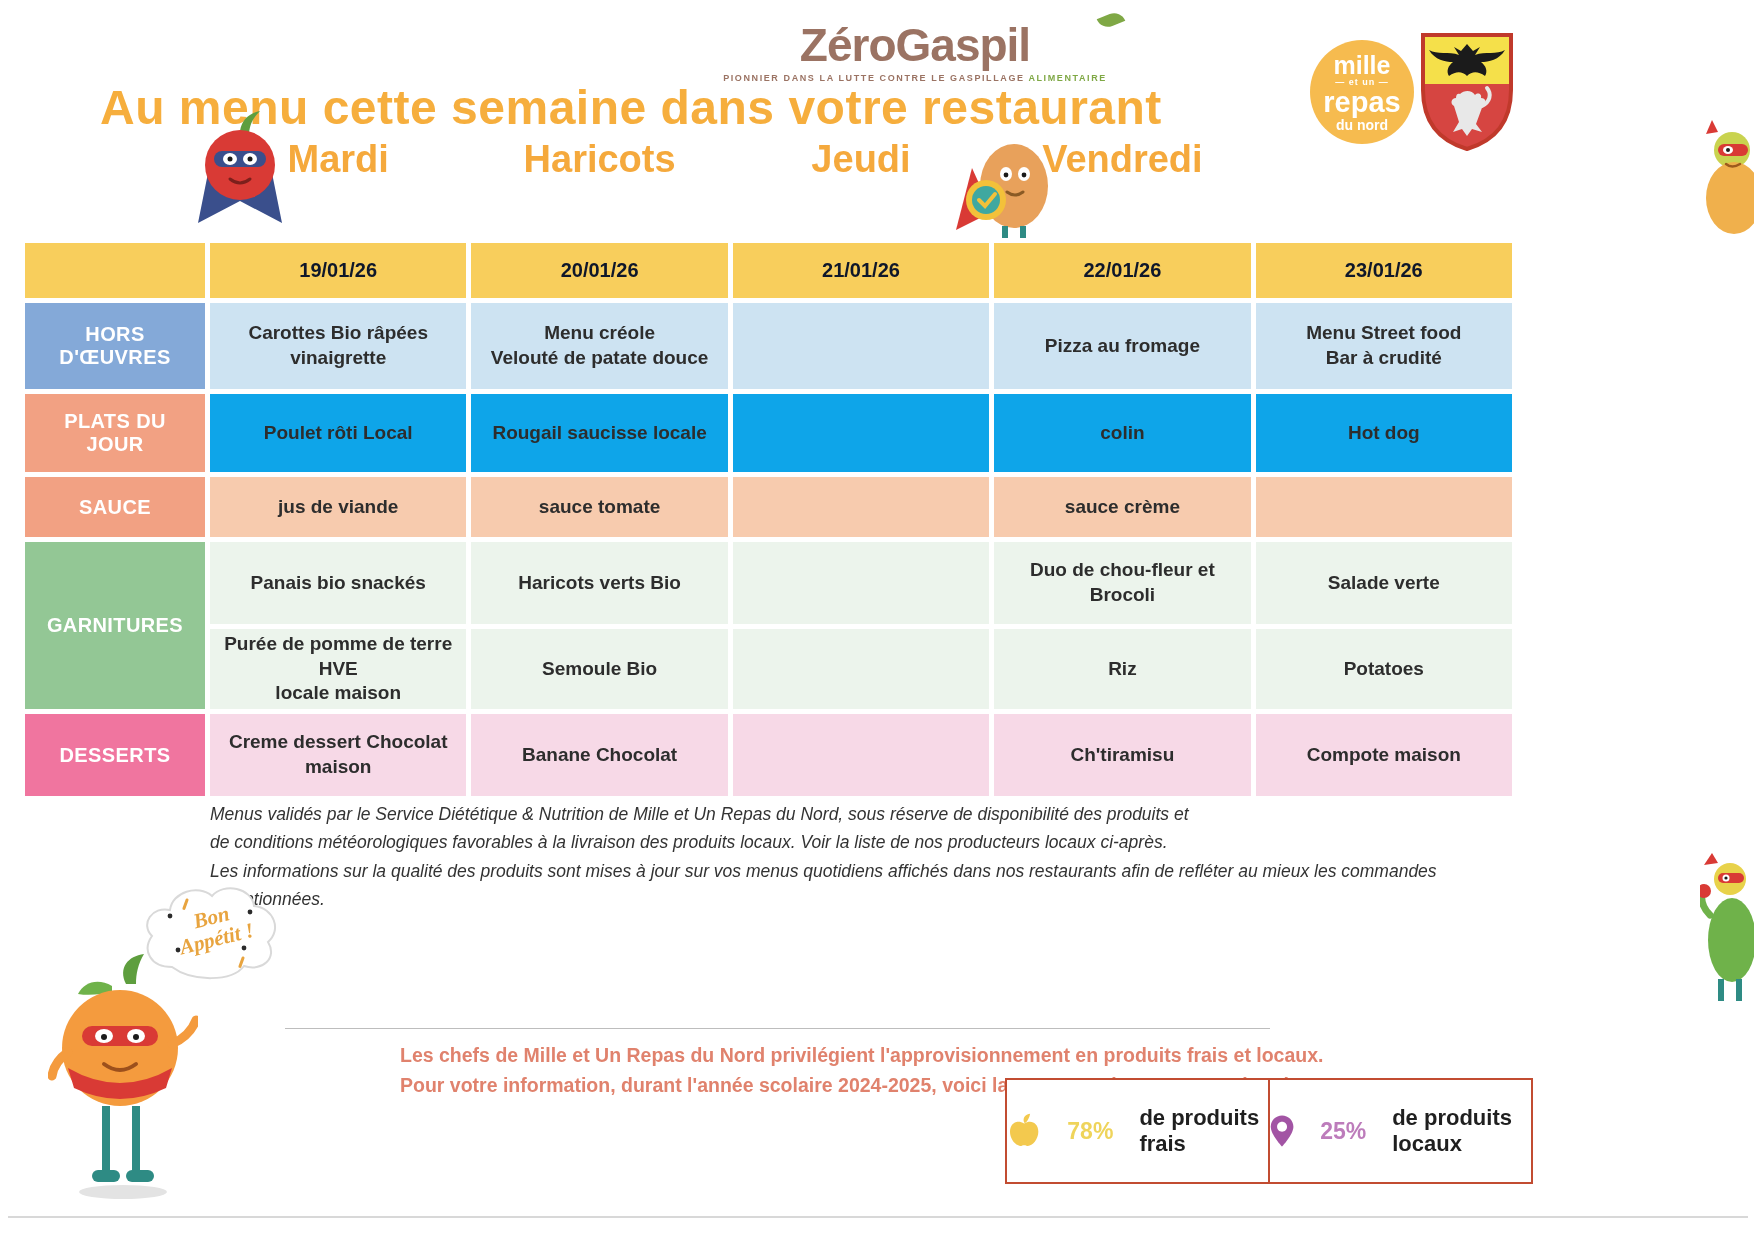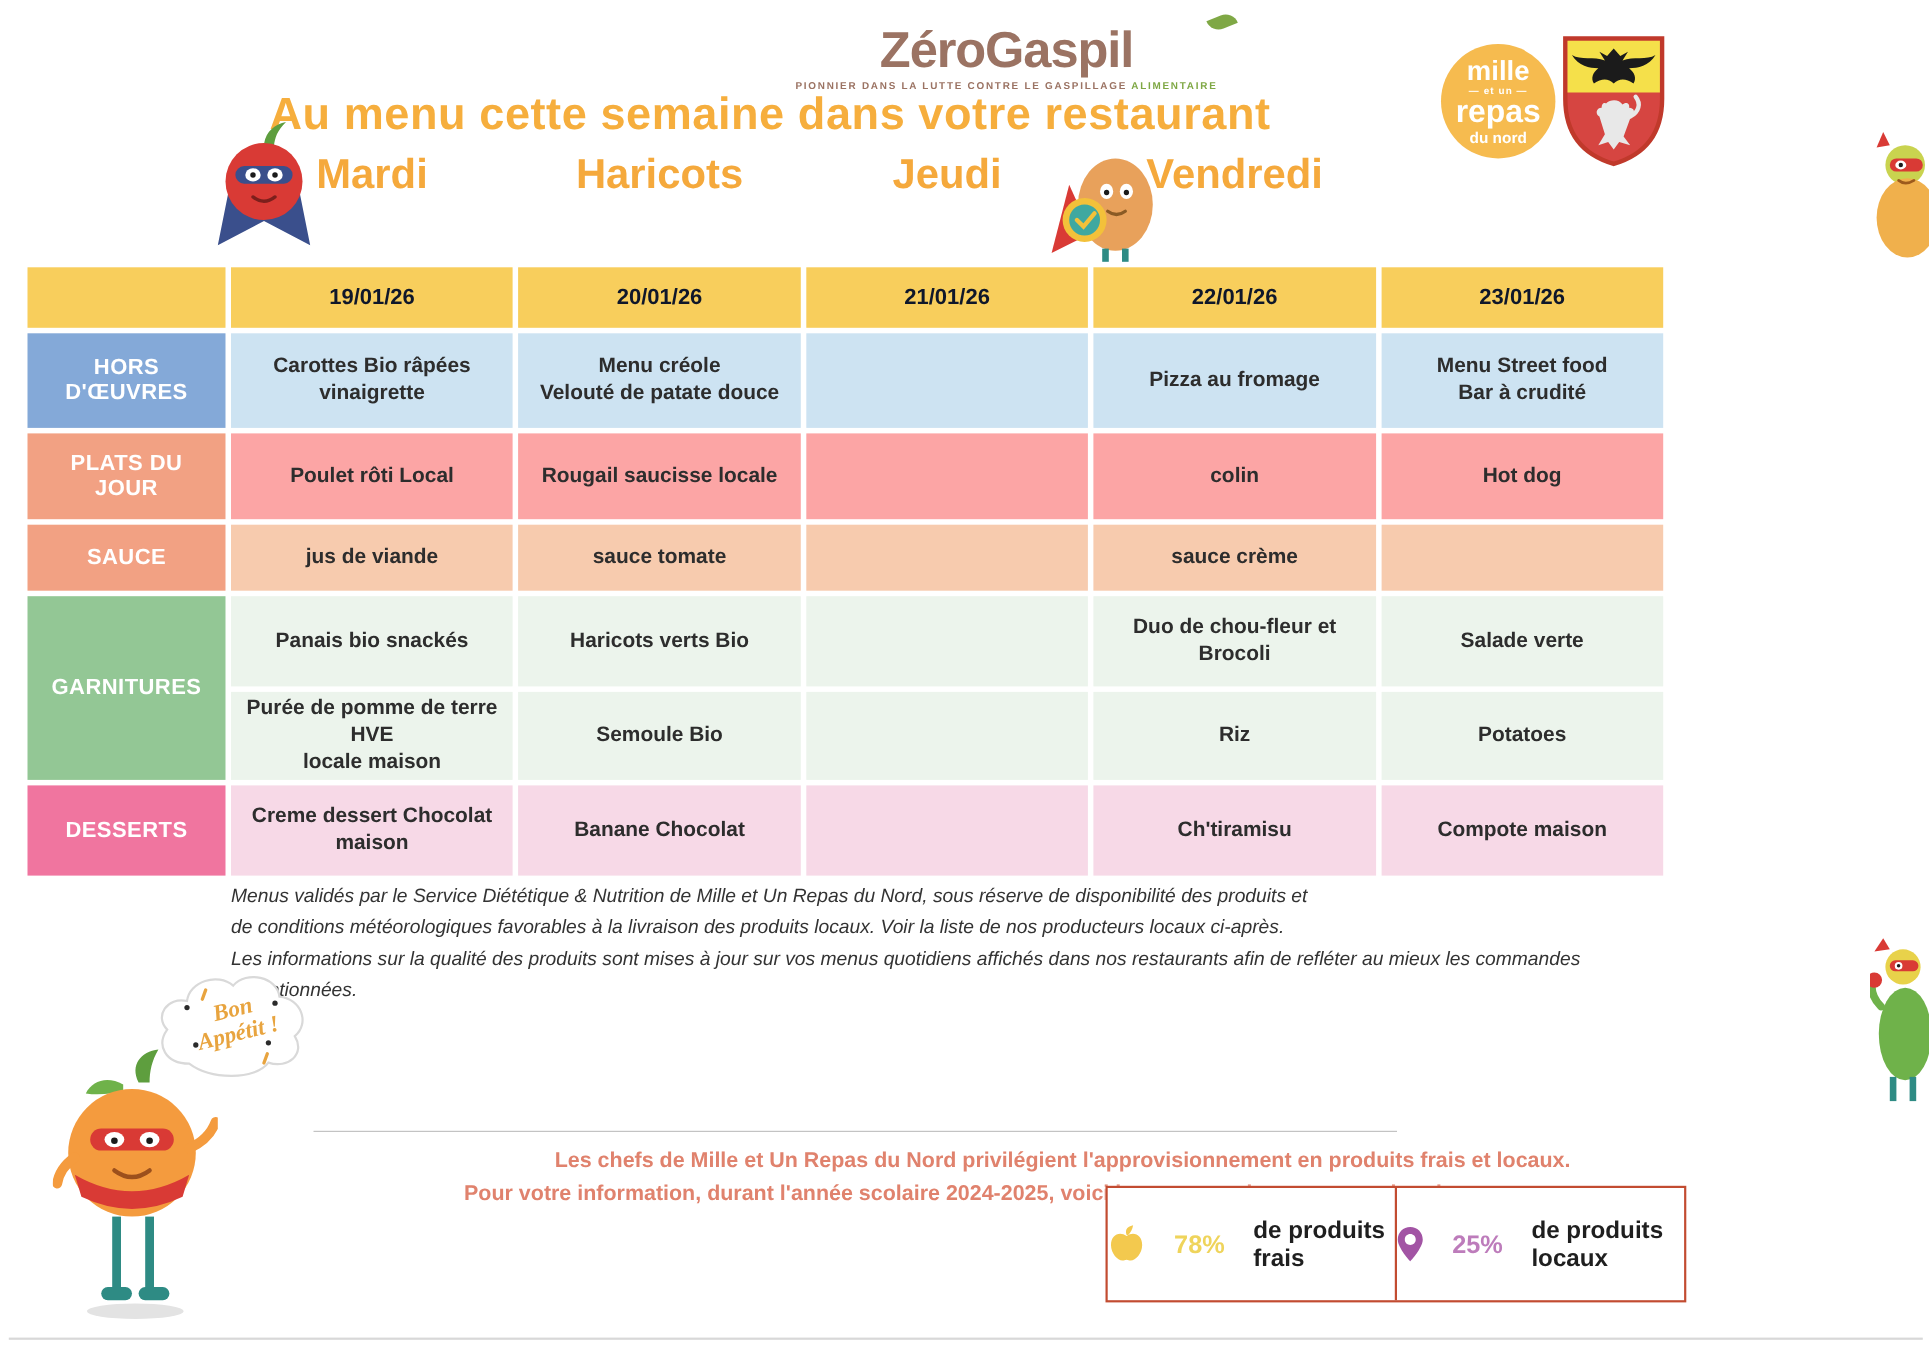--- a/index.html
+++ b/index.html
@@ -14,21 +14,21 @@
 
   
   .logo-block { position:absolute; left:720px; top:18px; width:390px; text-align:center; }
   .logo-text { font-size:46px; font-weight:bold; letter-spacing:-1px; color:#9B7363; position:relative; display:inline-block; }
   .logo-leaf { position:absolute; right:-14px; top:-4px; width:26px; height:12px; background:#7FA845; border-radius:0 12px 0 12px; transform:rotate(-22deg); }
   .logo-tagline { font-size:9px; letter-spacing:1.6px; color:#9B7363; font-weight:bold; margin-top:1px; }
   .logo-tagline .accent { color:#7FA845; }
 
   .main-title {
     position:absolute; left:100px; top:80px; width:1200px;
-    text-align:center; font-size:41px; font-weight:bold; color:#F6AE3D; letter-spacing:0.5px;
+    text-align:left; font-size:48px; font-weight:bold; color:#F6AE3D; letter-spacing:0.5px;
   }
 
   .badge {
     position:absolute; left:1310px; top:40px; width:104px; height:104px;
     border-radius:50%; background:#F6BB4F; color:#ffffff;
     display:flex; flex-direction:column; align-items:center; justify-content:center;
     font-weight:bold; line-height:1.05; text-align:center;
   }
   .badge .b1 { font-size:25px; }
   .badge .b2 { font-size:9px; letter-spacing:1px; }
@@ -60,34 +60,34 @@
   .date-cell   { background:#F8CE5C; color:#0f172a; font-size:20px; }
   .corner      { background:#F8CE5C; }
   .lbl         { color:#ffffff; font-size:20px; letter-spacing:0.4px; }
   .lbl-hors    { background:#84A9D8; }
   .lbl-plats   { background:#F2A183; }
   .lbl-sauce   { background:#F2A183; }
   .lbl-garn    { background:#93C795; grid-row: span 2; }
   .lbl-dess    { background:#F0759F; }
   .val         { color:#2d2d2d; font-size:19px; line-height:1.3; }
   .c-hors      { background:#CDE3F2; }
-  .c-plats     { background:#fca5a5; }
+  .c-plats     { background:#0ea5e9; }
   .c-sauce     { background:#F7CBAE; }
   .c-garn      { background:#ECF4EC; }
   .c-dess      { background:#F7D9E7; }
 
   
   .footnote {
     position:absolute; left:210px; top:800px; width:1340px;
     font-style:italic; font-size:17.5px; color:#333333; line-height:1.62;
   }
   .rule { position:absolute; left:285px; top:1028px; width:985px; height:1px; background:#bdbdbd; }
   .promo {
     position:absolute; left:400px; top:1040px; width:1132px;
-    text-align:center; font-weight:bold; font-size:19.5px; color:#E0826D; line-height:1.55;
+    text-align:left; font-weight:bold; font-size:19.5px; color:#E0826D; line-height:1.55;
   }
   .stats-box {
     position:absolute; left:1005px; top:1078px; width:528px; height:106px;
     border:2px solid #C24C31; display:flex; background:#ffffff;
   }
   .stat { flex:1; display:flex; align-items:center; justify-content:center; gap:26px; }
   .stat:first-child { border-right:2px solid #C24C31; }
   .stat .val-frais  { color:#EFD45B; font-size:23px; font-weight:bold; }
   .stat .val-locaux { color:#BD7CBB; font-size:23px; font-weight:bold; }
   .stat .stat-label { color:#1f1f1f; font-size:22px; font-weight:bold; }

